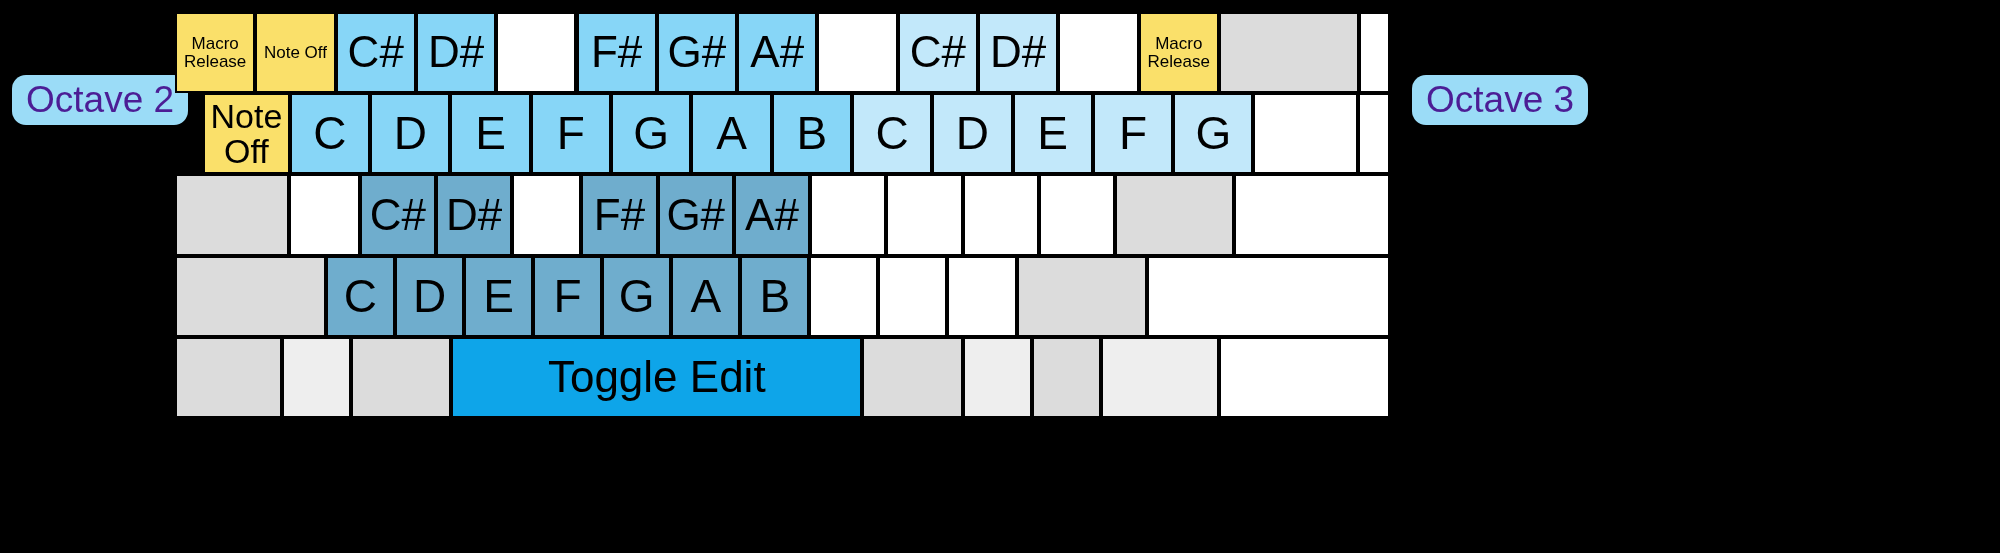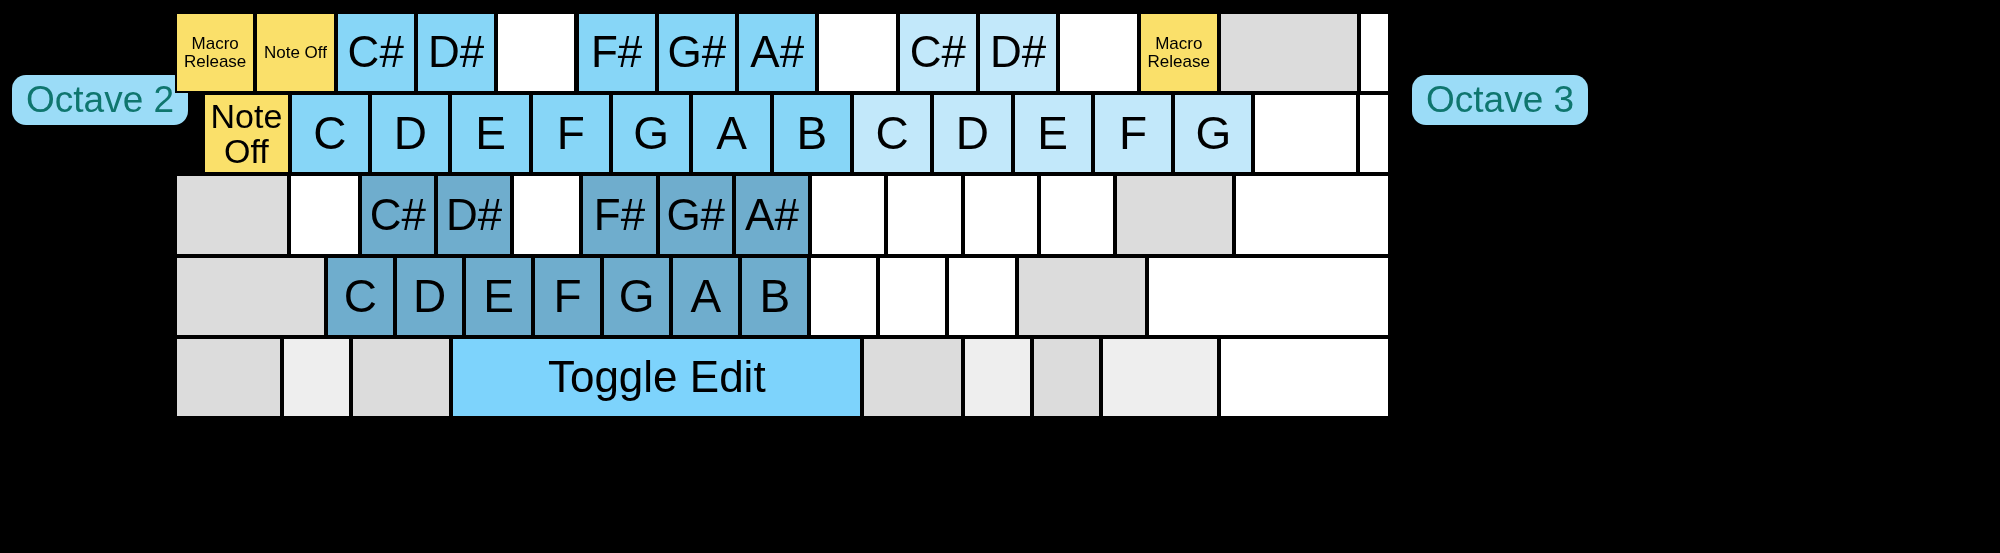--- a/index.html
+++ b/index.html
@@ -14,30 +14,30 @@
   .cell.blank{border-color:#000;}
 
   
   .c-white   {background:#ffffff;}
   .c-grey    {background:#dcdcdc;}
   .c-grey2   {background:#eeeeee;}
   .c-yellow  {background:#fae06a;}
   .c-blue    {background:#87d6f7;}
   .c-blue-lt {background:#c2e8fa;}
   .c-blue-dk {background:#6fadcd;}
-  .c-pink    {background:#7dd3fc;}
+  .c-pink    {background:#0ea5e9;}
 
   .lbl-note   {font-size:46px;}
   .lbl-sharp  {font-size:44px;}
   .lbl-small  {font-size:17px;}
   .lbl-med    {font-size:34px;}
   .lbl-toggle {font-size:44px;}
 
   .badge{position:absolute;background:#9bdcf7;border-radius:14px;
-         padding:4px 14px;font-size:37px;color:#0f766e;white-space:nowrap;
+         padding:4px 14px;font-size:37px;color:#4c1d95;white-space:nowrap;
          display:flex;align-items:center;justify-content:center;}
   #badge-oct2{left:12px;top:75px;}
   #badge-oct1{left:12px;top:237px;}
   #badge-oct3{left:1412px;top:75px;text-align:right;}
 </style>
 </head>
 <body>
 
 <div id="stage">
 

